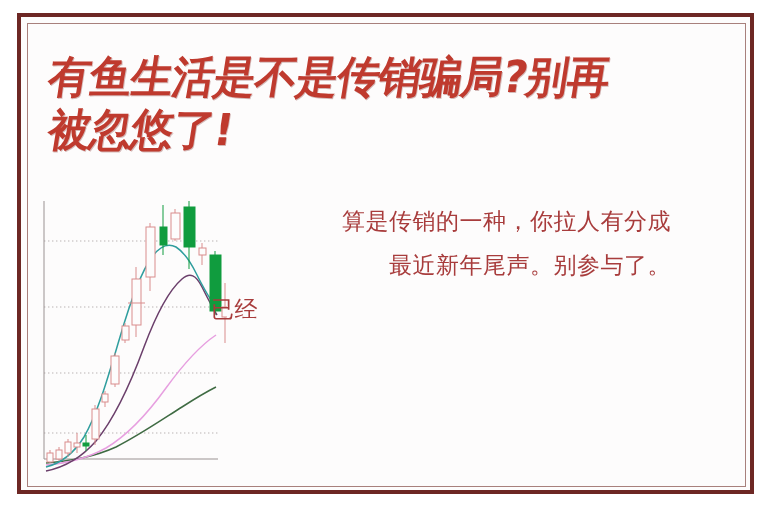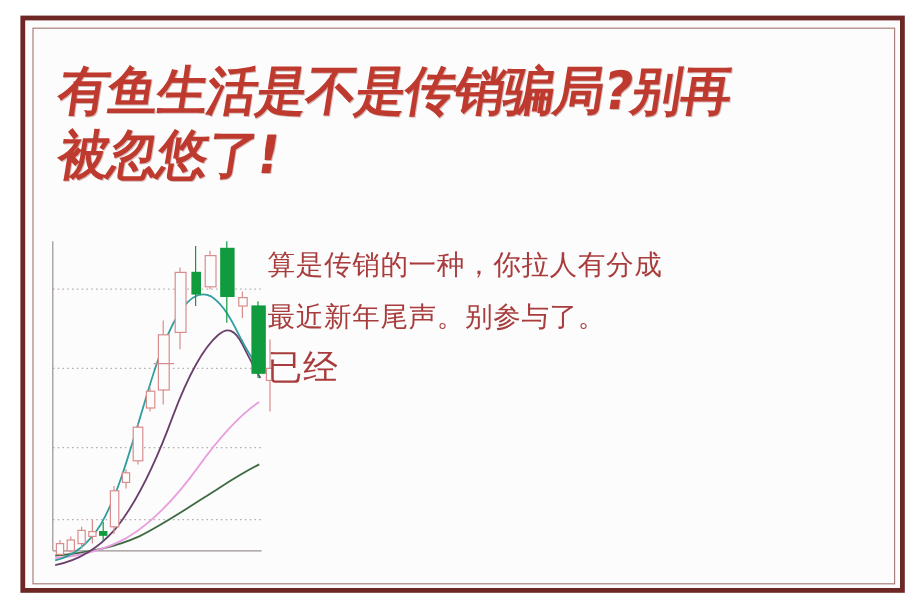--- a/index.html
+++ b/index.html
@@ -81,42 +81,43 @@
     left: 5px;
     top: 172px;
     width: 195px;
     height: 285px;
   }
   #chart-svg { display: block; }
 
   
   #body-copy {
     position: absolute;
-    left: 196px;
+    left: 184px;
     top: 176px;
     width: 460px;
+    text-align: right;
   }
   .body-line {
     position: relative;
     color: #a83c3c;
     font-family: "DejaVu Sans", "Liberation Sans", sans-serif;
     font-size: 23px;
     line-height: 44px;
     letter-spacing: 0.5px;
     white-space: nowrap;
   }
   
   .overlap-host { position: relative; }
   .overlap-under {
     position: absolute;
     left: 0;
     top: 0;
     color: #a83c3c;
-    font-family: Liberation Mono, monospace;
-    font-size: 29px;
+    font-family: Liberation Sans, sans-serif;
+    font-size: 23px;
     line-height: 44px;
     letter-spacing: 0.5px;
     white-space: nowrap;
   }
 </style>
 </head>
 <body>
 
 <div id="poster">
 

